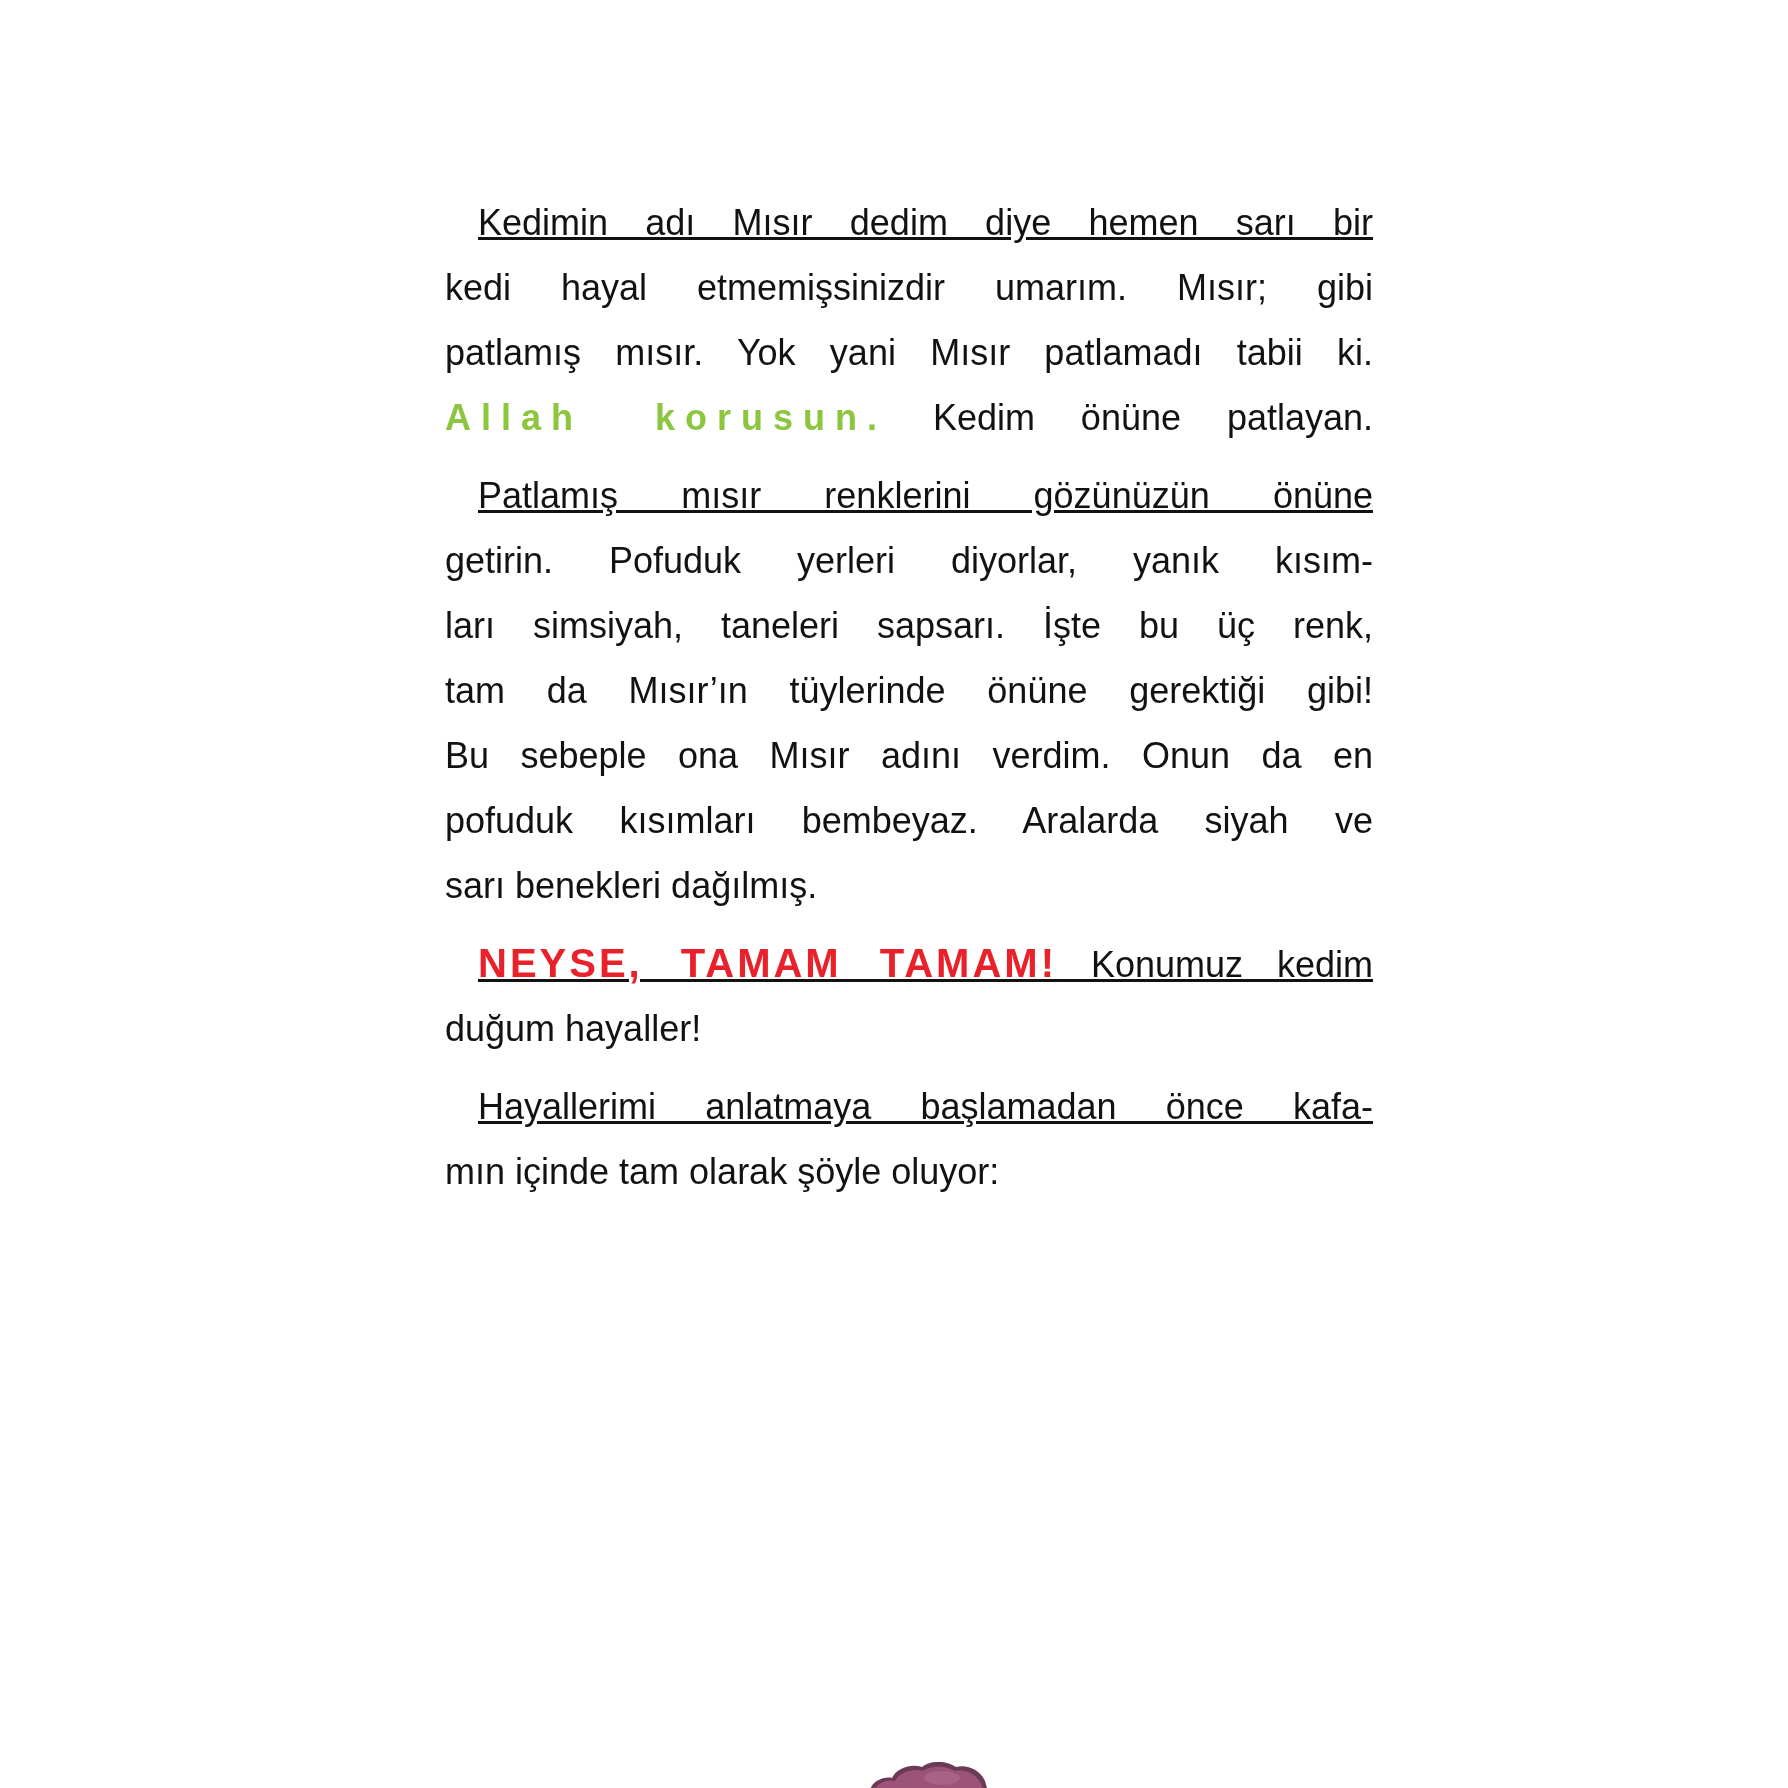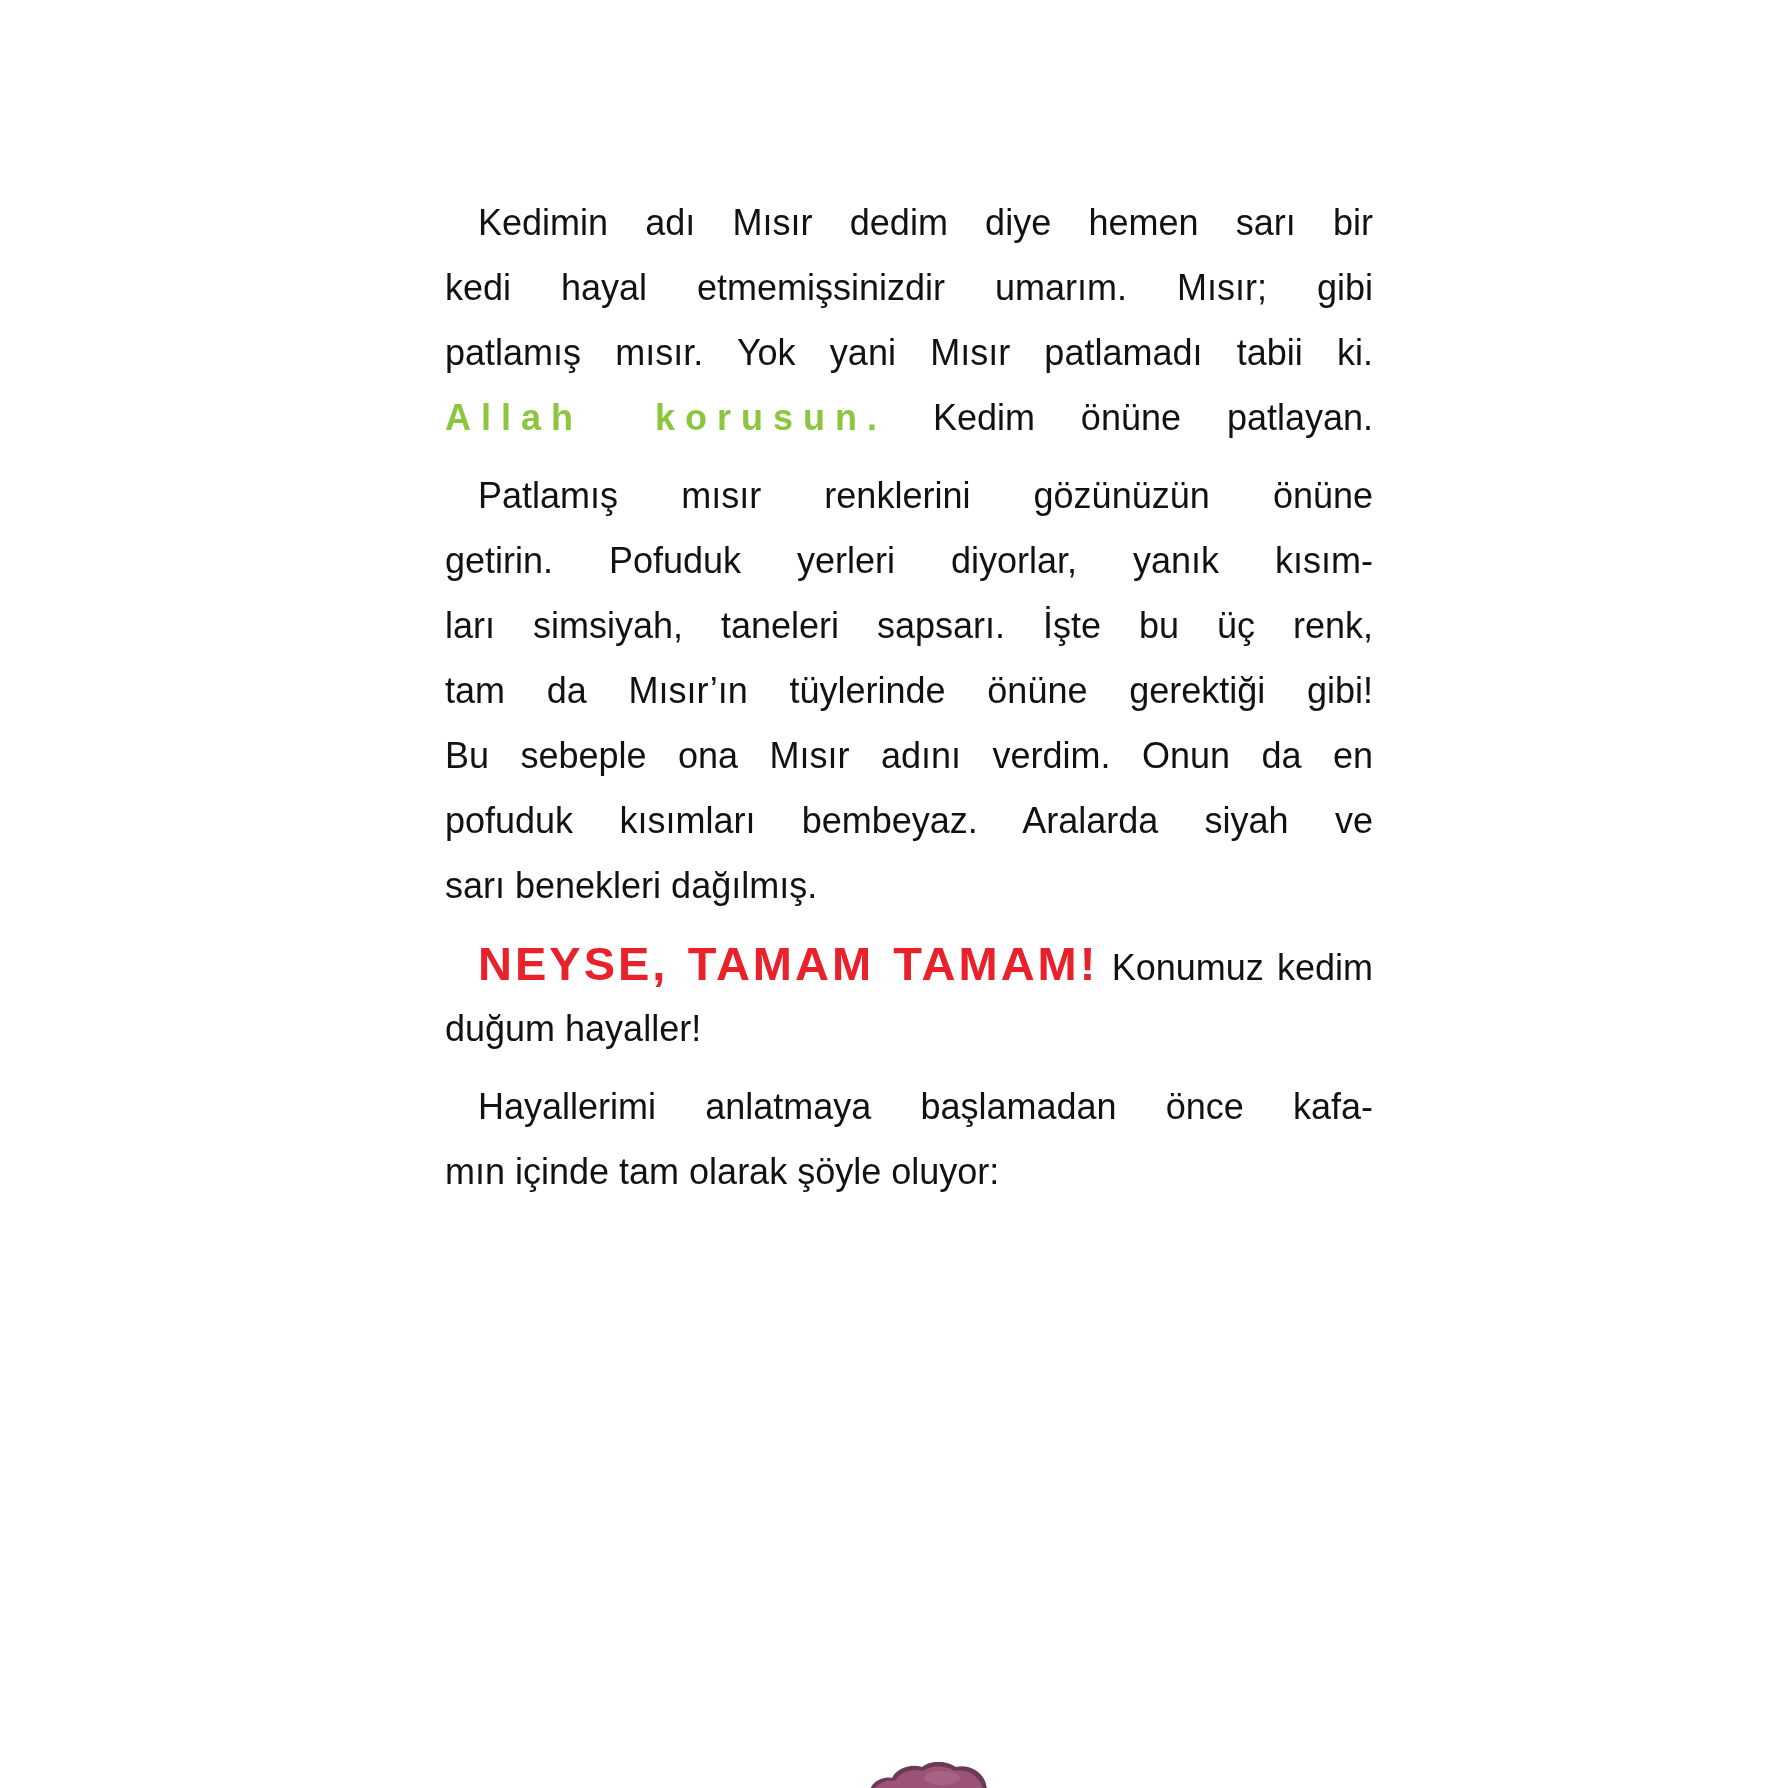--- a/index.html
+++ b/index.html
@@ -34,32 +34,32 @@
     font-weight:500;
   }
   .para{margin:0 0 13px 0;}
   .line{height:65px;white-space:nowrap;}
   .line.justify{
     text-align:justify;
     text-align-last:justify;
     text-justify:inter-word;
     white-space:normal;
   }
-  .line.indent{padding-left:33px;}
+  .line.indent{padding-left:33px;text-decoration:underline;}
   .seg{white-space:inherit;}
   .seg.green{
     color:var(--green);
     font-weight:bold;
     letter-spacing:10px;
     word-spacing:16px;
   }
   .seg.red{
     color:var(--red);
     font-weight:bold;
-    font-size:47px;
+    font-size:40px;
     letter-spacing:3px;
   }
   .illustration{
     position:absolute;
     left:868px;
     bottom:-2px;
     width:122px;
     height:28px;
   }
 </style>

